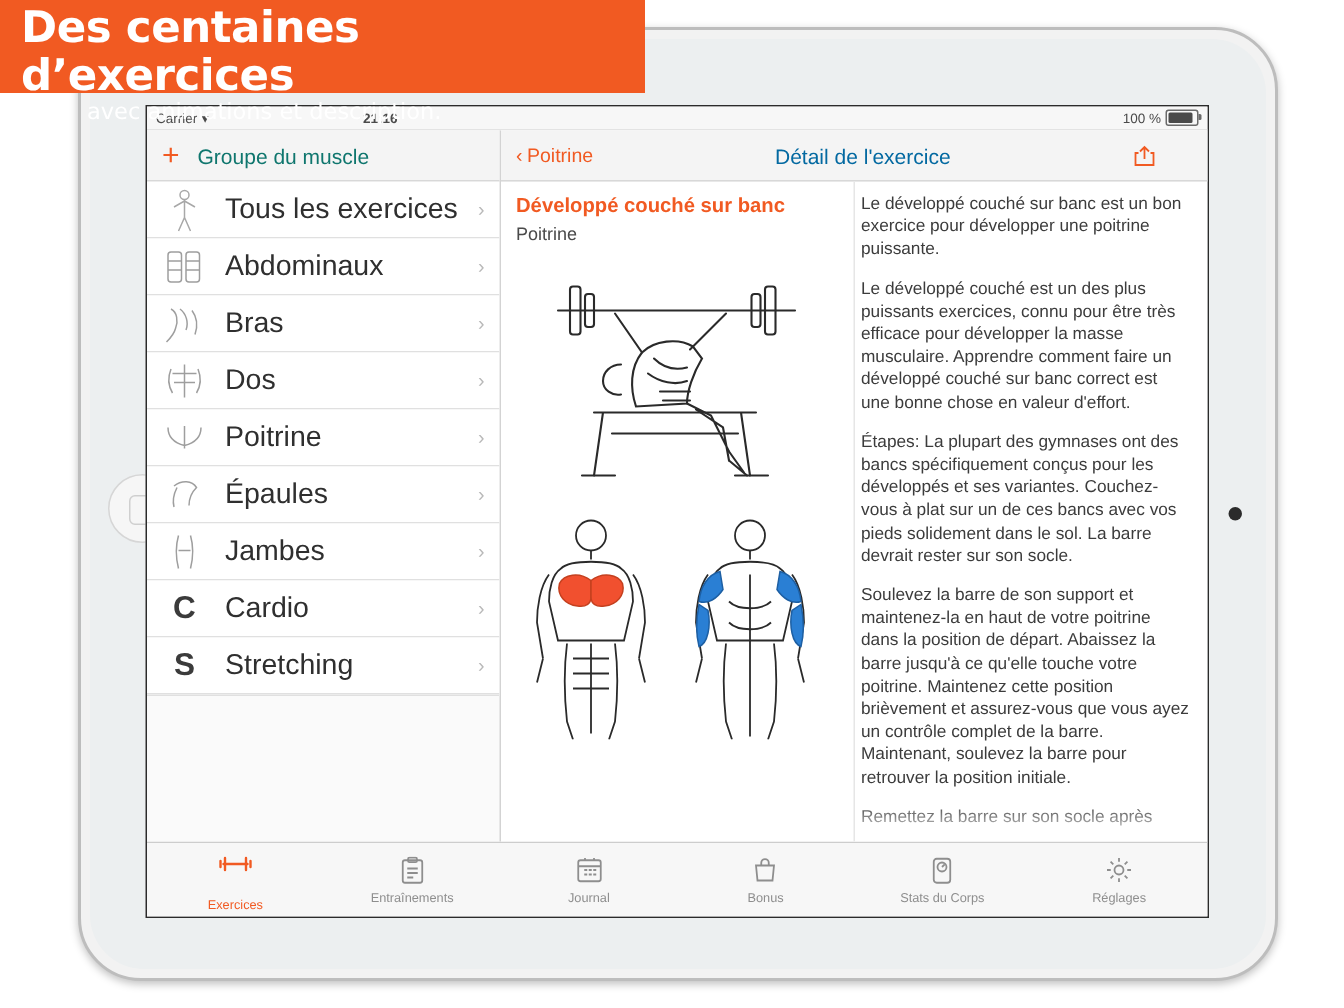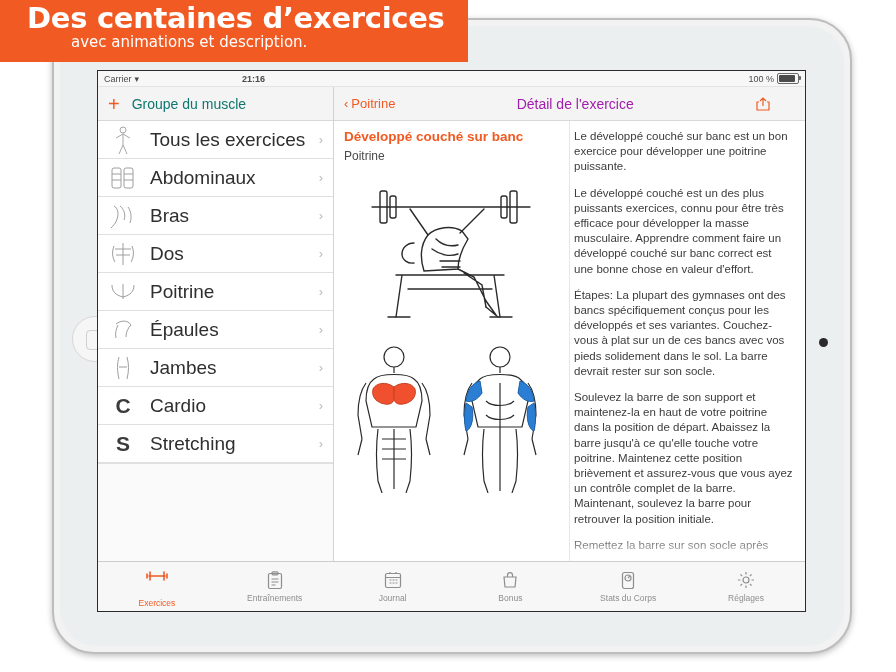--- a/index.html
+++ b/index.html
@@ -4,23 +4,23 @@
 <style>
   html,body{margin:0;padding:0;}
   body{
     width:896px;height:672px;overflow:hidden;
     background:#ffffff;
     font-family:"Liberation Sans", sans-serif;
     position:relative;
   }
   
   .promo{
-    position:absolute;left:0;top:0;width:468px;height:62px;
+    position:absolute;left:0;top:0;width:430px;height:62px;
     background:#f15a22;color:#fff;z-index:50;
-    padding:2px 0 0 13px;box-sizing:border-box;
+    padding:2px 0 0 0;box-sizing:border-box;
   }
   .promo-title{
     font-size:29px;font-weight:bold;line-height:32px;
     padding-left:14px;letter-spacing:-0.3px;
     font-family:"DejaVu Sans", sans-serif;
   }
   .promo-sub{
     font-size:15px;line-height:17px;padding-left:58px;
     font-family:"DejaVu Sans", sans-serif;
   }
@@ -95,21 +95,21 @@
   .m-label{flex:1;font-size:19px;color:#2f2f2f;padding-left:8px;}
   .chev{color:#b9b9b9;font-size:13px;padding-right:2px;}
   .sb-filler{background:#fff;flex:1;border-top:1px solid #e0e0e0;}
   
   .detail{flex:1;background:#fff;display:flex;flex-direction:column;}
   .d-header{
     height:34px;border-bottom:1px solid #d8d8d8;background:#f4f4f4;
     display:flex;align-items:center;padding:0 10px;box-sizing:border-box;
   }
   .back{color:#f15a22;font-size:13px;display:flex;align-items:center;gap:3px;}
-  .d-title{flex:1;text-align:center;font-size:14px;color:#a21caf;}
+  .d-title{flex:1;text-align:center;font-size:14px;color:#0369a1;}
   .share{color:#f15a22;font-size:14px;width:40px;text-align:right;}
   .d-body{flex:1;display:flex;overflow:hidden;}
   .d-left{width:235px;padding:8px 10px 0 10px;box-sizing:border-box;}
   .ex-name{color:#f15a22;font-size:13.5px;font-weight:bold;line-height:16px;}
   .ex-group{color:#4a4a4a;font-size:12px;margin-top:4px;}
   .d-right{
     flex:1;padding:8px 12px 0 4px;box-sizing:border-box;
     font-size:11.5px;line-height:15.2px;color:#3c3c3c;
     border-left:1px solid #e6e6e6;overflow:hidden;
   }

